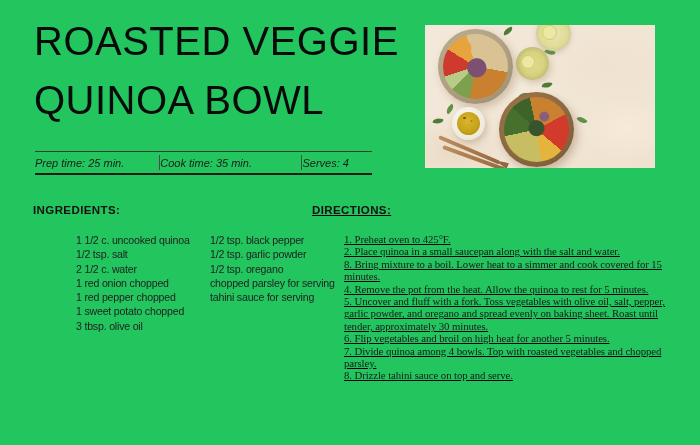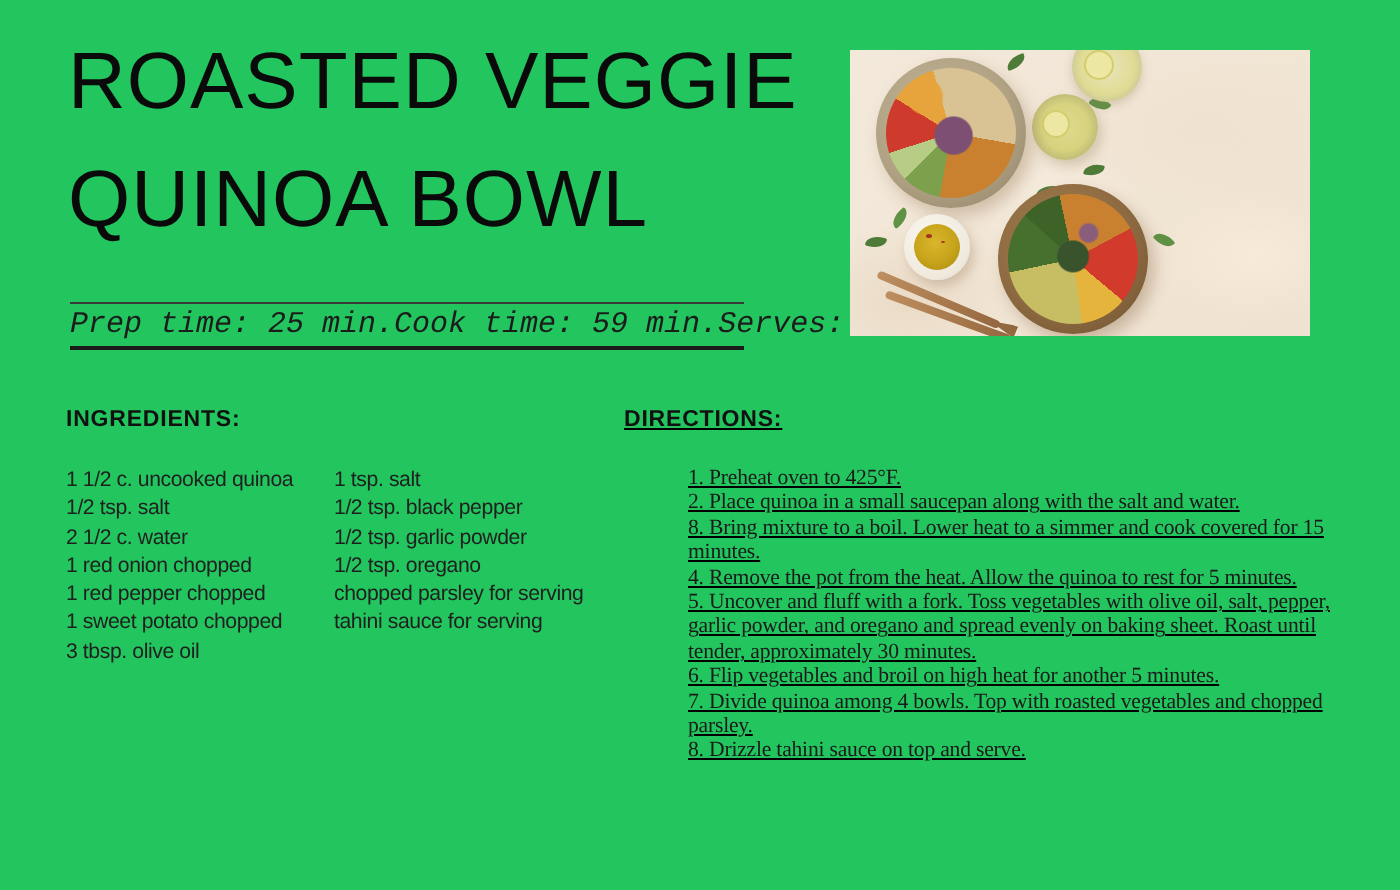--- a/index.html
+++ b/index.html
@@ -8,32 +8,32 @@
   .page { position:relative; width:700px; height:445px; background:#22c55e; overflow:hidden; }
 
   
   .title { position:absolute; left:34px; top:12px; font-family:"Liberation Sans", sans-serif;
            font-size:40px; font-weight:400; letter-spacing:.5px; color:#0a0a0a; line-height:59px; }
 
   
   .meta { position:absolute; left:35px; top:151px; width:337px; height:24px;
           border-top:1px solid #3a3a3a; border-bottom:2px solid #1a1a1a;
           display:flex; align-items:center; }
-  .meta-cell { font-family:Liberation Mono, monospace; font-style:italic; font-size:15px;
-               color:#1c1c1c; text-align:center; white-space:nowrap; }
+  .meta-cell { font-family:Liberation Sans, sans-serif; font-style:italic; font-size:11px;
+               color:#1c1c1c; white-space:nowrap; }
   .meta-cell.c1 { flex:125 0 0; } .meta-cell.c2 { flex:142 0 0; } .meta-cell.c3 { flex:70 0 0; }
   .meta-divider { width:1px; height:15px; background:#4a4a4a; }
 
   
   .sec-heading { font-family:"Liberation Sans", sans-serif; font-weight:700; font-size:11.5px;
                  letter-spacing:.4px; color:#111; }
 
   
   .ingredients { position:absolute; left:33px; top:204px; width:275px; }
-  .ing-cols { display:flex; margin-top:17px; }
+  .ing-cols { display:flex; margin-top:17px;margin-left:43px; }
   .ing-cols ul { list-style:none; }
   .ing-col1 { width:134px; flex:0 0 134px; }
   .ing-col2 { flex:1; }
   .ing-cols li { font-family:"Liberation Sans", sans-serif; font-size:10.6px; letter-spacing:-.2px;
                  color:#1f1f1f; line-height:14.3px; white-space:nowrap; }
 
   
   .directions { position:absolute; left:312px; top:204px; width:356px;text-decoration:underline; }
   .directions ul { list-style:none; margin-top:17px;margin-left:32px; }
   .directions li { font-family:"Liberation Serif", serif; font-size:10.8px; color:#1a1a1a;
@@ -107,21 +107,21 @@
 <div class="page">
 
   <h1 class="title">
     <span style="display:block">ROASTED VEGGIE</span>
     <span style="display:block">QUINOA BOWL</span>
   </h1>
 
   <div class="meta">
     <div class="meta-cell c1">Prep time: 25 min.</div>
     <div class="meta-divider"></div>
-    <div class="meta-cell c2">Cook time: 59 min.</div>
+    <div class="meta-cell c2">Cook time: 35 min.</div>
     <div class="meta-divider"></div>
     <div class="meta-cell c3">Serves: 4</div>
   </div>
 
   <div class="photo" role="img" aria-label="Top-down photo of two roasted veggie quinoa bowls with cherry tomatoes, chickpeas and greens, a small dish of olive oil, two wooden forks, lemon drinks and scattered basil leaves on a beige stone surface">
     <span class="leaf" style="left:78px; top:3px; transform:rotate(-20deg)"></span>
     <span class="leaf l2" style="left:120px; top:24px; transform:rotate(35deg)"></span>
     <span class="leaf" style="left:117px; top:57px; transform:rotate(10deg)"></span>
     <span class="leaf l2" style="left:20px; top:81px; transform:rotate(-40deg)"></span>
     <span class="leaf" style="left:8px; top:93px; transform:rotate(15deg)"></span>
@@ -156,21 +156,20 @@
       <ul class="ing-col1">
         <li>1 1/2 c. uncooked quinoa</li>
         <li>1/2 tsp. salt</li>
         <li>2 1/2 c. water</li>
         <li>1 red onion chopped</li>
         <li>1 red pepper chopped</li>
         <li>1 sweet potato chopped</li>
         <li>3 tbsp. olive oil</li>
       </ul>
       <ul class="ing-col2">
-        <li>1 tsp. salt</li>
         <li>1/2 tsp. black pepper</li>
         <li>1/2 tsp. garlic powder</li>
         <li>1/2 tsp. oregano</li>
         <li>chopped parsley for serving</li>
         <li>tahini sauce for serving</li>
       </ul>
     </div>
   </section>
 
   <section class="directions">

